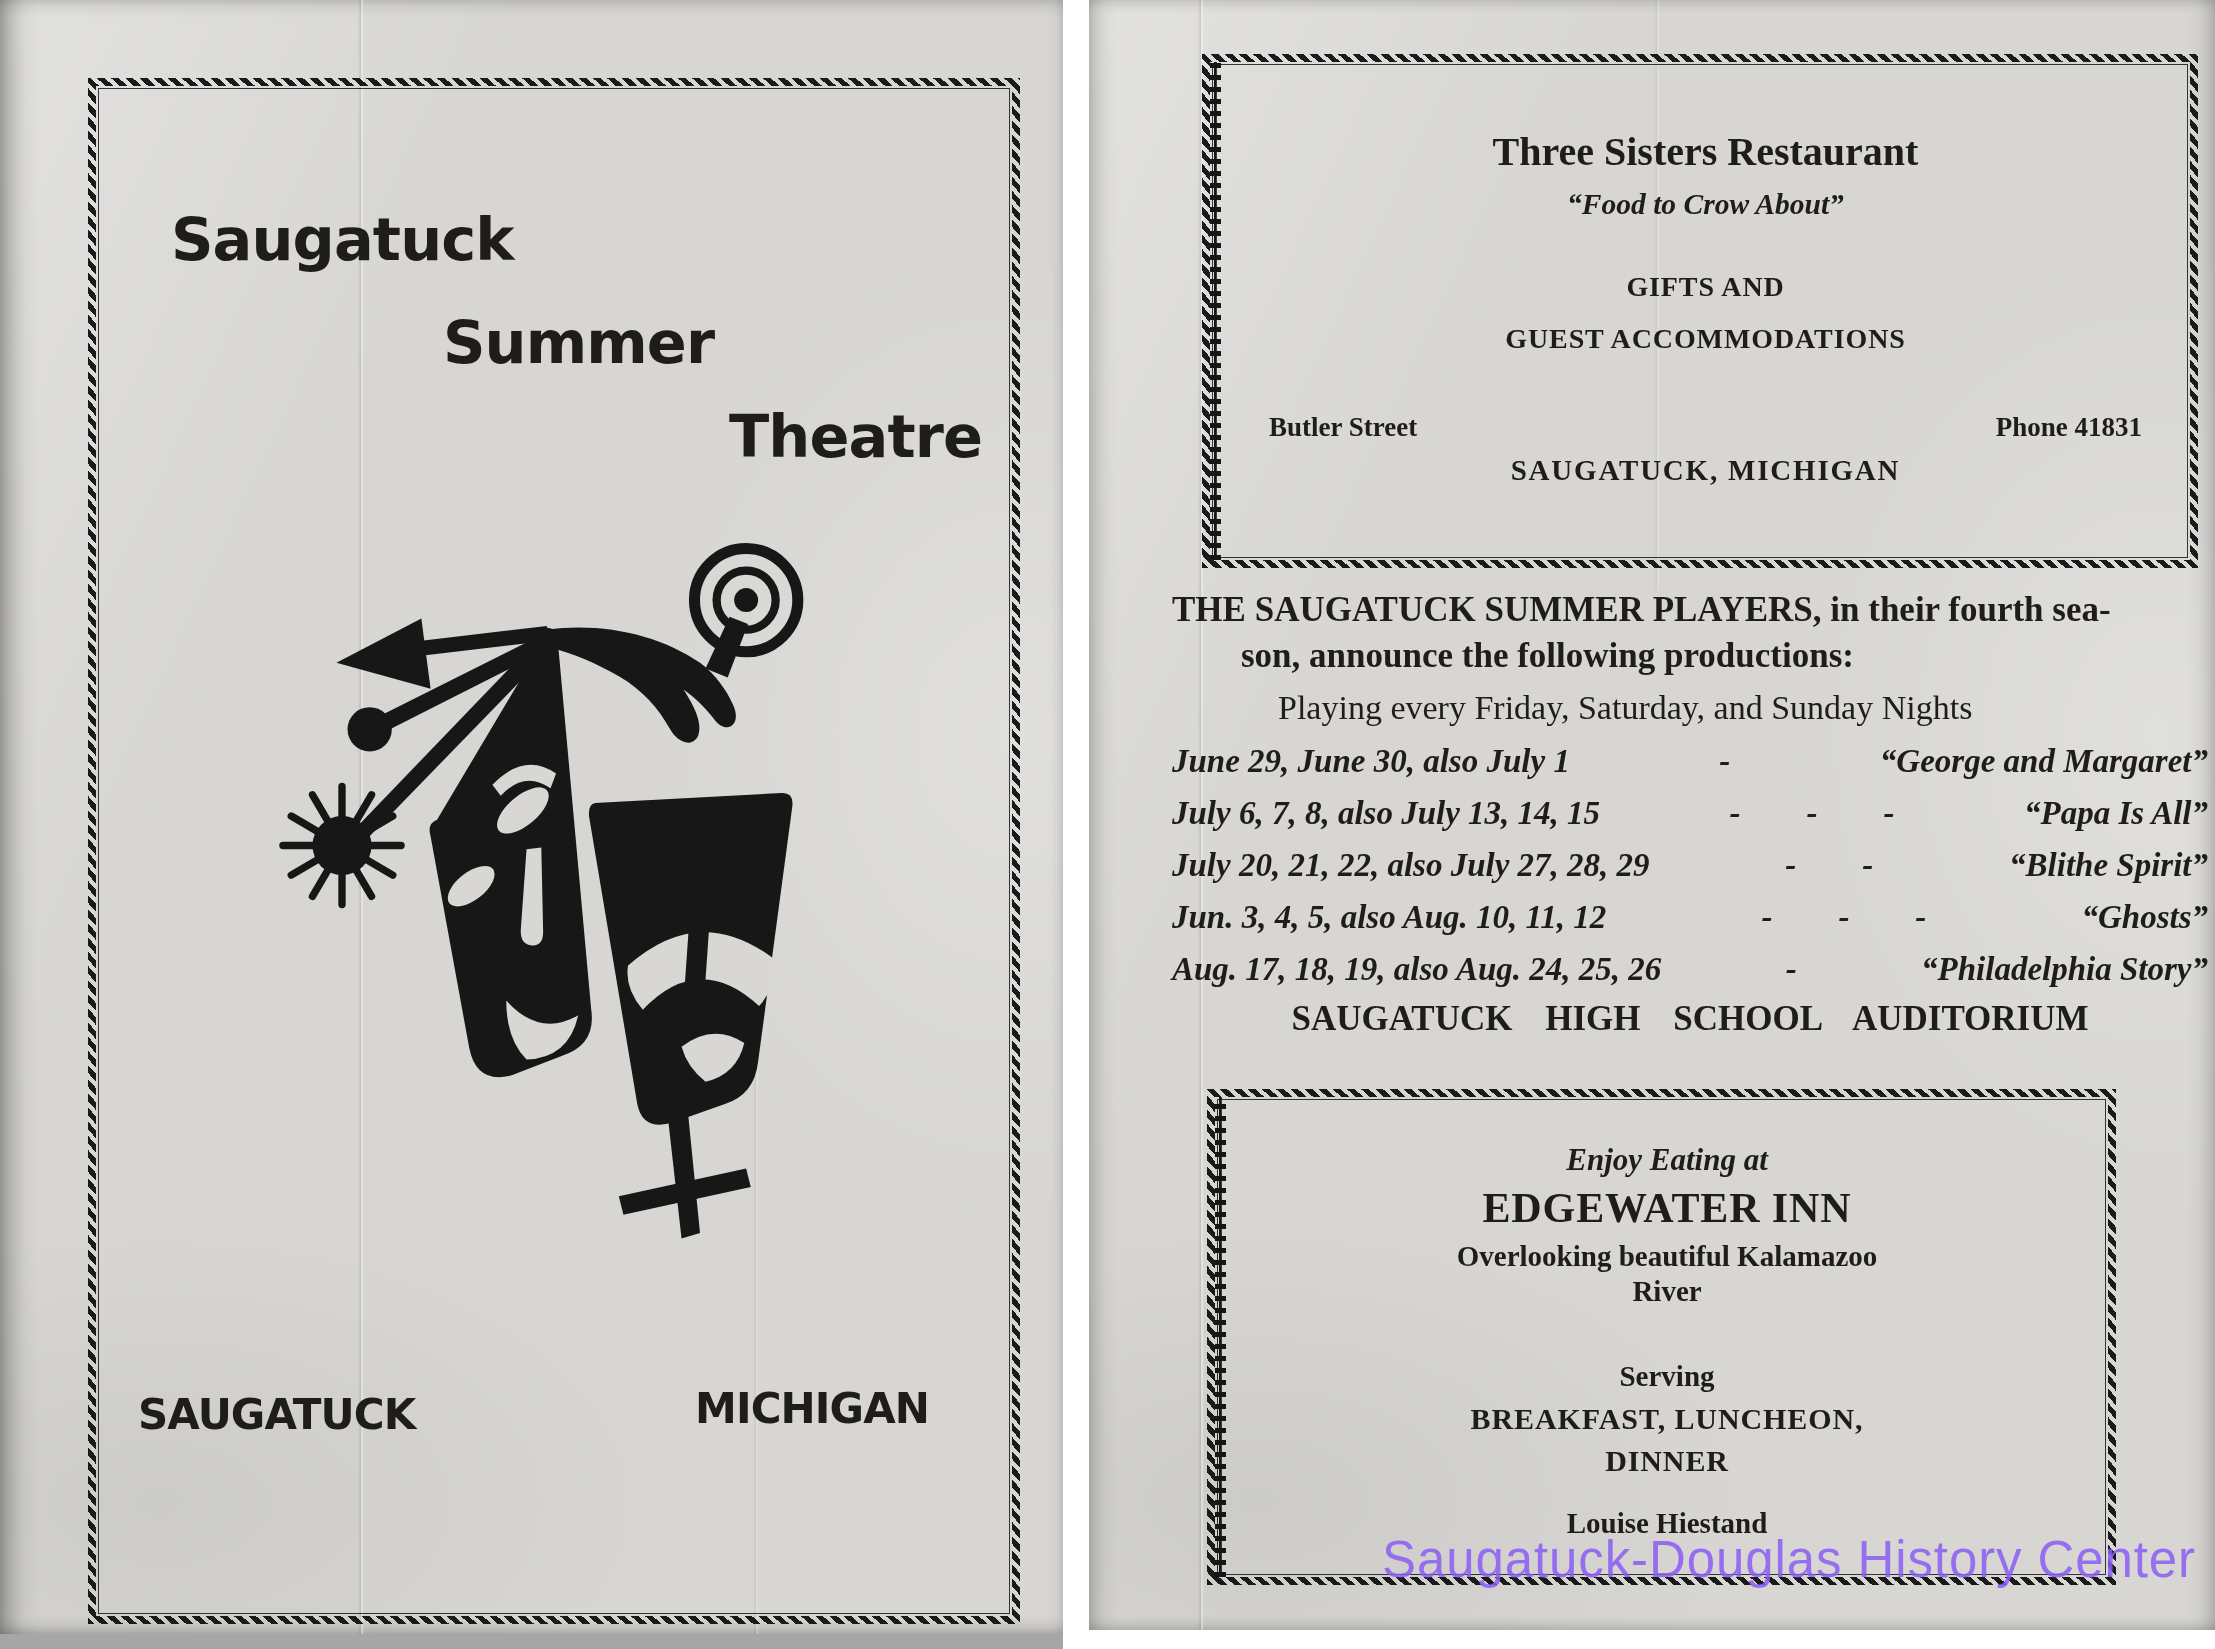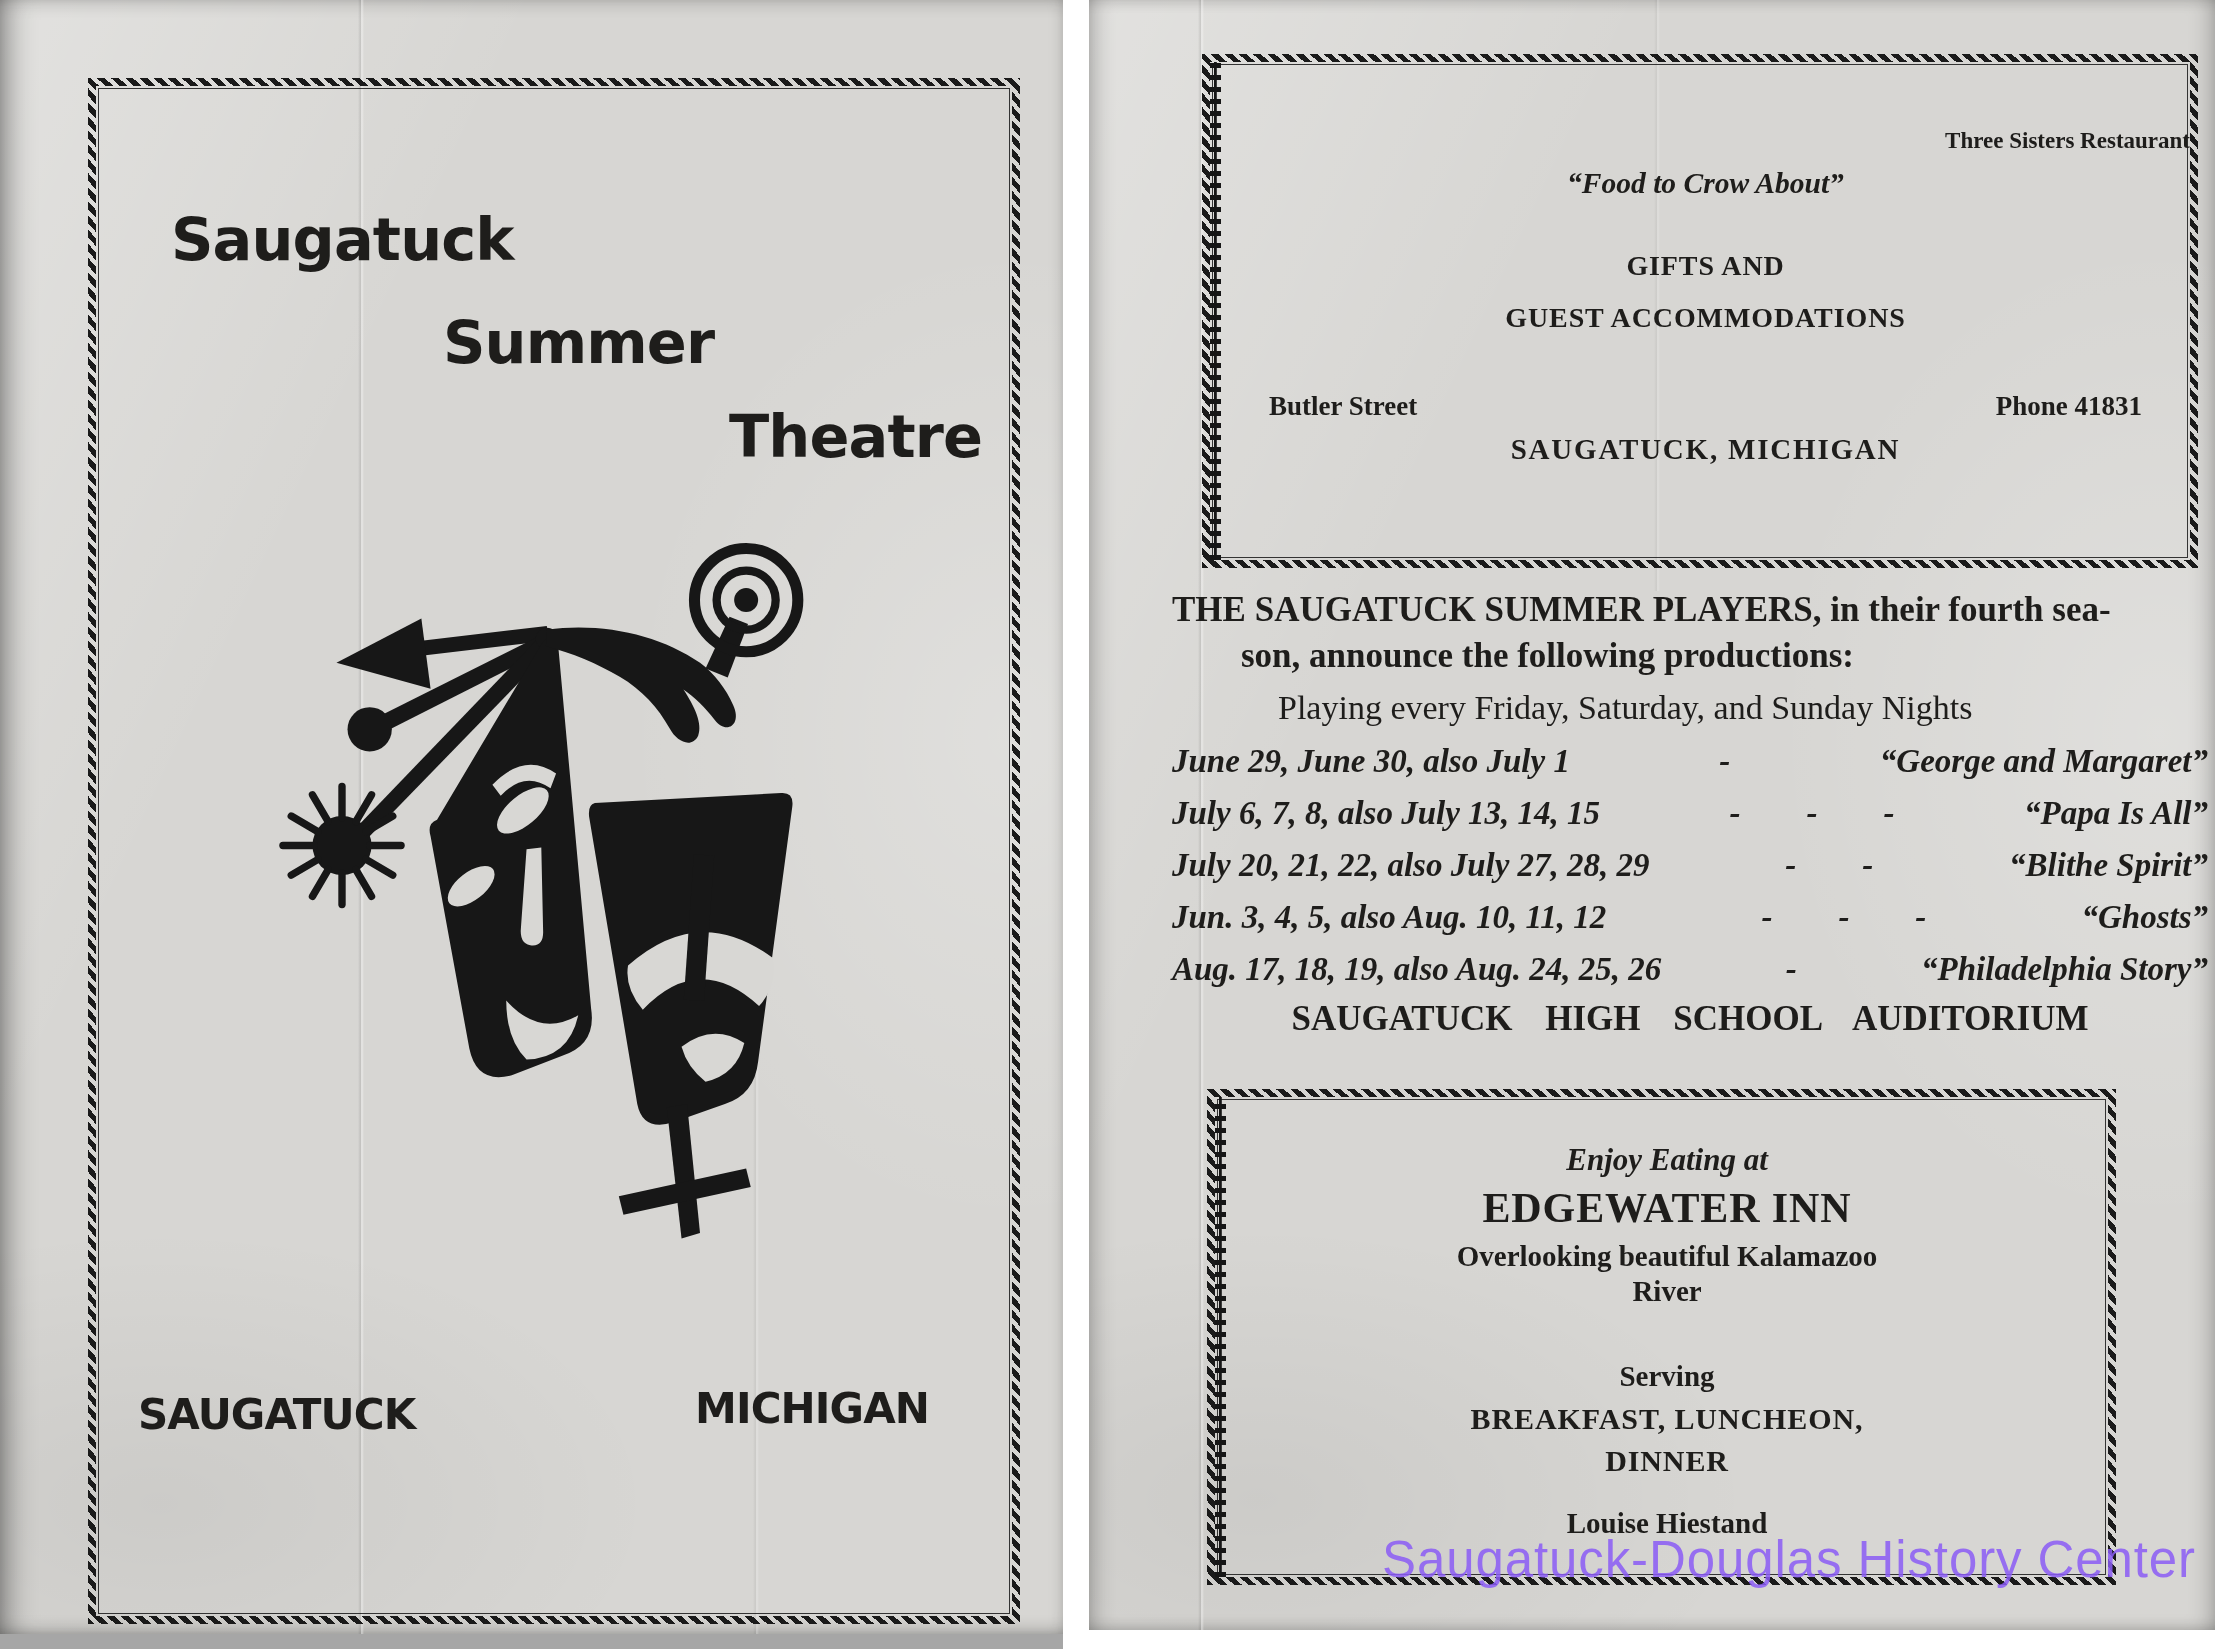--- a/index.html
+++ b/index.html
@@ -51,21 +51,21 @@
   
   .top-ads{left:113px;top:54px;width:980px;height:498px;display:flex;}
   .cell{position:relative;height:100%;}
   .cell-ev{flex:0 0 434px;text-align:center;}
   .cell-ts{flex:1 1 auto;text-align:center;}
   .ev-name1{padding-top:61px;font-size:37px;font-weight:700;letter-spacing:4.6px;}
   .ev-name2{margin-top:24px;font-size:37px;font-weight:700;letter-spacing:2.8px;}
   .ev-tag{margin-top:66px;font-size:31px;font-style:italic;}
   .ev-phone{margin-top:63px;font-size:28px;font-weight:700;letter-spacing:0.9px;}
   .ev-city{margin-top:16.6px;font-size:29.5px;font-weight:700;letter-spacing:1.8px;}
-  .ts-name{padding-top:66px;font-size:23px;font-weight:700;text-align:right;}
+  .ts-name{padding-top:66px;font-size:40px;font-weight:700;}
   .ts-slogan{margin-top:13px;font-size:29.5px;font-style:italic;font-weight:700;}
   .ts-line1{margin-top:50px;font-size:28px;font-weight:700;letter-spacing:0.9px;}
   .ts-line2{margin-top:20px;font-size:28px;font-weight:700;letter-spacing:0.9px;}
   .ts-addr{margin-top:57px;padding:0 48px;display:flex;justify-content:space-between;font-size:27px;font-weight:700;}
   .ts-city{margin-top:11px;font-size:29px;font-weight:700;letter-spacing:1.8px;}
 
   
   .players{position:absolute;left:83px;top:587px;width:1036px;}
   .pl-h1{font-size:35px;font-weight:700;line-height:46px;}
   .pl-h2{font-size:35px;font-weight:700;line-height:46px;padding-left:69px;}

